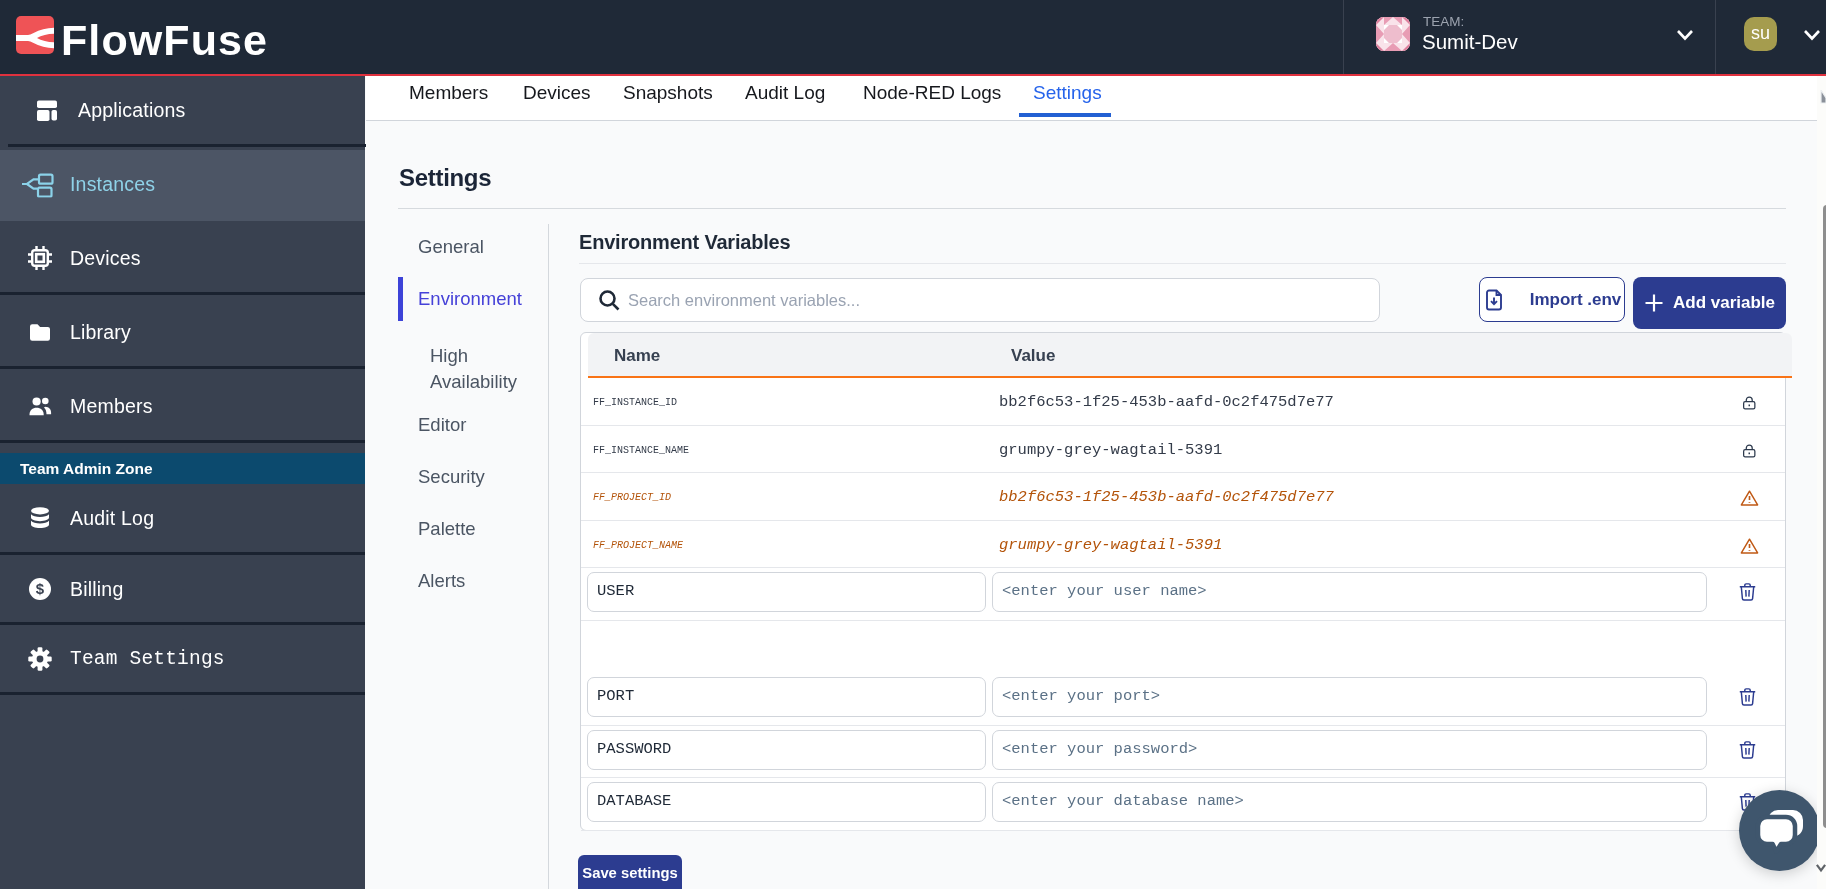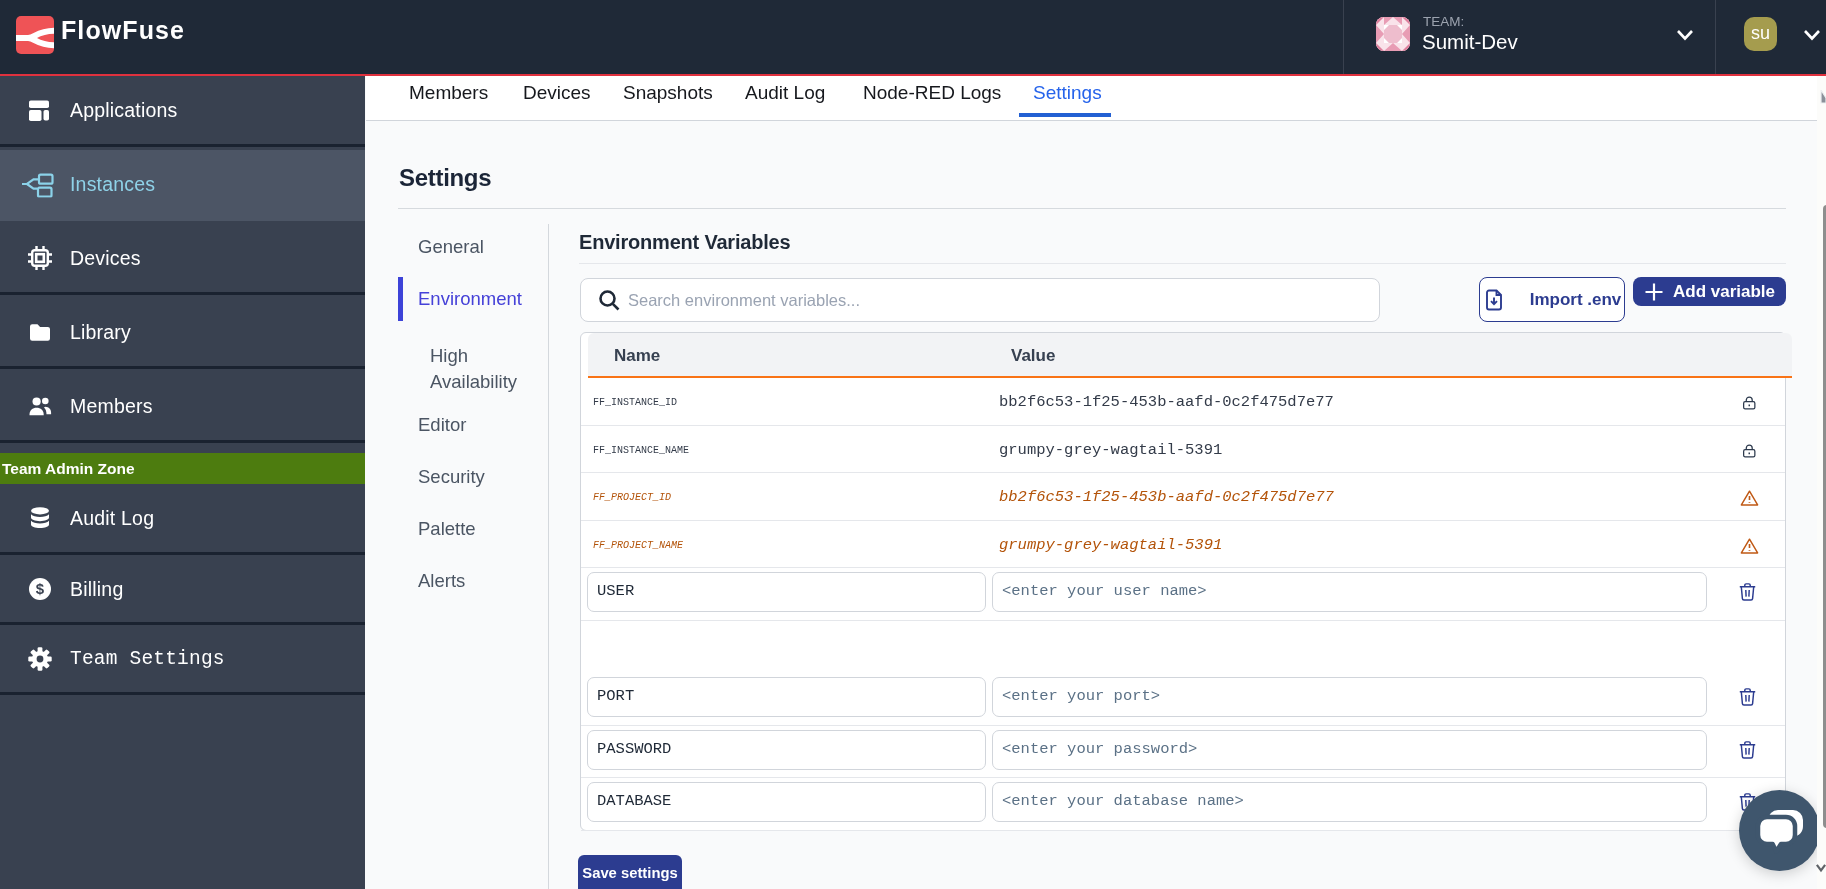--- a/index.html
+++ b/index.html
@@ -3,55 +3,55 @@
 <meta charset="utf-8">
 <style>
   * { margin:0; padding:0; box-sizing:border-box; }
   html,body { width:1826px; height:889px; overflow:hidden; }
   body { font-family:"Liberation Sans", sans-serif; background:#f9fafb; position:relative; }
   .abs { position:absolute; }
   
   #topbar { position:absolute; left:0; top:0; width:1826px; height:73.5px; background:#1f2937; }
   #redline { position:absolute; left:0; top:73.5px; width:1826px; height:2.5px; background:#e0313e; }
   #logo-sq { position:absolute; left:16px; top:16px; width:38px; height:38px; border-radius:5px; background:#ef5356; overflow:hidden; }
-  #logo-txt { position:absolute; left:61px; top:16px; font-size:25px; font-weight:bold; color:#ffffff; letter-spacing:1.1px; }
+  #logo-txt { position:absolute; left:61px; top:16px; font-size:43px; font-weight:bold; color:#ffffff; letter-spacing:1.1px; }
   .tb-div { position:absolute; top:0; width:1px; height:73.5px; background:#39414f; }
   #team-avatar { position:absolute; left:1376px; top:17px; width:34px; height:34px; border-radius:8px; background:#e9a8bc; overflow:hidden; }
   #team-label { position:absolute; left:1423px; top:14px; font-size:13.5px; color:#9ca3af; }
   #team-name { position:absolute; left:1422px; top:30px; font-size:20.5px; color:#fff; }
   #user-avatar { position:absolute; left:1744px; top:17px; width:33px; height:34px; border-radius:10px; background:#a59c4e; color:#fff; font-size:18px; text-align:center; line-height:32px; }
   
   #sidebar { position:absolute; left:0; top:76px; width:365px; height:813px; background:#394150; }
   .nav-item { position:absolute; left:0; width:365px; height:71px; border-bottom:3px solid #1a2230; color:#fff; }
   .nav-item .ic { position:absolute; left:28px; top:50%; transform:translateY(-50%); width:24px; height:24px; }
   .nav-item .lbl { position:absolute; left:70px; top:50%; transform:translateY(-50%); font-size:19.5px; letter-spacing:0.2px; }
   .nav-active { background:#4c5565; border-bottom-color:#4c5565; }
   .nav-active .lbl { color:#8fd2e8; }
-  #admin-band { position:absolute; left:0; top:453px; width:365px; height:31px; background:#4d7c0f; color:#fff; font-size:15.5px; font-weight:bold; line-height:31px; padding-left:2px; }
+  #admin-band { position:absolute; left:0; top:453px; width:365px; height:31px; background:#0c4a6e; color:#fff; font-size:15.5px; font-weight:bold; line-height:31px; padding-left:20px; }
   
   #tabbar { position:absolute; left:366px; top:76px; width:1460px; height:44.5px; background:#ffffff; border-bottom:1px solid #d1d5db; }
   .tab { position:absolute; top:0; height:44px; font-size:19px; color:#16181d; line-height:34px; }
   #tab-active { color:#2563eb; }
   #tab-underline { position:absolute; left:653px; top:36.5px; width:92px; height:4px; background:#2260d3; }
   
   #content { position:absolute; left:366px; top:121px; width:1460px; height:768px; background:#f9fafb; }
   #h-settings { position:absolute; left:399px; top:164px; font-size:24px; font-weight:bold; color:#1b2537; letter-spacing:-0.3px; }
   #hr1 { position:absolute; left:398px; top:208px; width:1388px; height:1px; background:#d6dade; }
   
   .snav { position:absolute; left:418px; font-size:18.5px; line-height:26px; color:#4b5563; }
   #snav-env { color:#4541d8; }
   #snav-bar { position:absolute; left:398px; top:277px; width:5px; height:44px; background:#3d43d8; }
   #vdiv { position:absolute; left:548px; top:224px; width:1px; height:665px; background:#d4d8dd; }
   
   #h-env { position:absolute; left:579px; top:231px; font-size:20px; font-weight:bold; color:#1f2937; letter-spacing:-0.2px; }
   #hr2 { position:absolute; left:579px; top:263px; width:1207px; height:1px; background:#e5e7eb; }
   #searchbox { position:absolute; left:580px; top:278px; width:800px; height:44px; background:#fff; border:1px solid #d1d5db; border-radius:8px; }
   #search-ph { position:absolute; left:628px; top:291px; font-size:16.5px; color:#9aa3b2; }
   #btn-import { position:absolute; left:1479px; top:277px; width:146px; height:45px; background:#fff; border:1.5px solid #2c3c90; border-radius:8px; color:#2c3c90; font-weight:bold; font-size:17px; display:flex; align-items:center; justify-content:center; gap:25px; }
-  #btn-add { position:absolute; left:1633px; top:277px; width:153px; height:29px; background:#2c3c90; border-radius:8px; color:#fff; font-weight:bold; font-size:17px; display:flex; align-items:center; justify-content:center; gap:9px; }
+  #btn-add { position:absolute; left:1633px; top:277px; width:153px; height:52px; background:#2c3c90; border-radius:8px; color:#fff; font-weight:bold; font-size:17px; display:flex; align-items:center; justify-content:center; gap:9px; }
   
   #tbl { position:absolute; left:580px; top:332px; width:1206px; height:499px; background:#fff; border:1px solid #d1d5db; border-radius:6px; }
   #tbl-head { position:absolute; left:7px; top:0; width:1204px; height:45px; background:#f2f3f5; border-bottom:2px solid #f97316; border-radius:6px 6px 0 0; }
   .th { position:absolute; top:13px; font-size:17px; font-weight:bold; color:#374151; }
   .trow { position:absolute; left:0; width:1204px; border-bottom:1px solid #e5e7eb; }
   .mono { font-family:"Liberation Mono", monospace; }
   .rname { position:absolute; left:12px; top:calc(50% + 1px); transform:translateY(-50%); font-size:10px; color:#333b49; }
   .rval  { position:absolute; left:418px; top:calc(50% + 1px); transform:translateY(-50%); font-size:15.5px; color:#333b49; }
   .orange { color:#b35309; font-style:italic; }
   .ricon { position:absolute; left:1159px; top:calc(50% + 2px); transform:translateY(-50%); width:22px; height:22px; }
@@ -95,21 +95,21 @@
   <div id="team-name">Sumit-Dev</div>
   <svg class="abs" style="left:1676px;top:28px;" width="18" height="14" viewBox="0 0 18 14">
     <path d="M2 3 L9 10.5 L16 3" fill="none" stroke="#fff" stroke-width="2.6"></path>
   </svg>
   <div id="user-avatar">su</div>
   <svg class="abs" style="left:1803px;top:28px;" width="18" height="14" viewBox="0 0 18 14">
     <path d="M2 3 L9 10.5 L16 3" fill="none" stroke="#fff" stroke-width="2.6"></path>
   </svg>
 
   <div id="sidebar"></div>
-  <div class="nav-item" style="top:76px;">
+  <div class="nav-item" style="top:76px;margin-left:8px;">
     <svg class="ic" viewBox="0 0 24 24">
       <g fill="#fff">
         <rect x="1" y="2.5" width="20" height="7.5" rx="1.8"></rect>
         <rect x="1" y="12" width="12.5" height="11" rx="1.8"></rect>
         <rect x="15.5" y="12" width="5.5" height="10.5" rx="1.8"></rect>
       </g>
     </svg>
     <div class="lbl">Applications</div>
   </div>
   <div class="nav-item nav-active" style="top:150px;">

